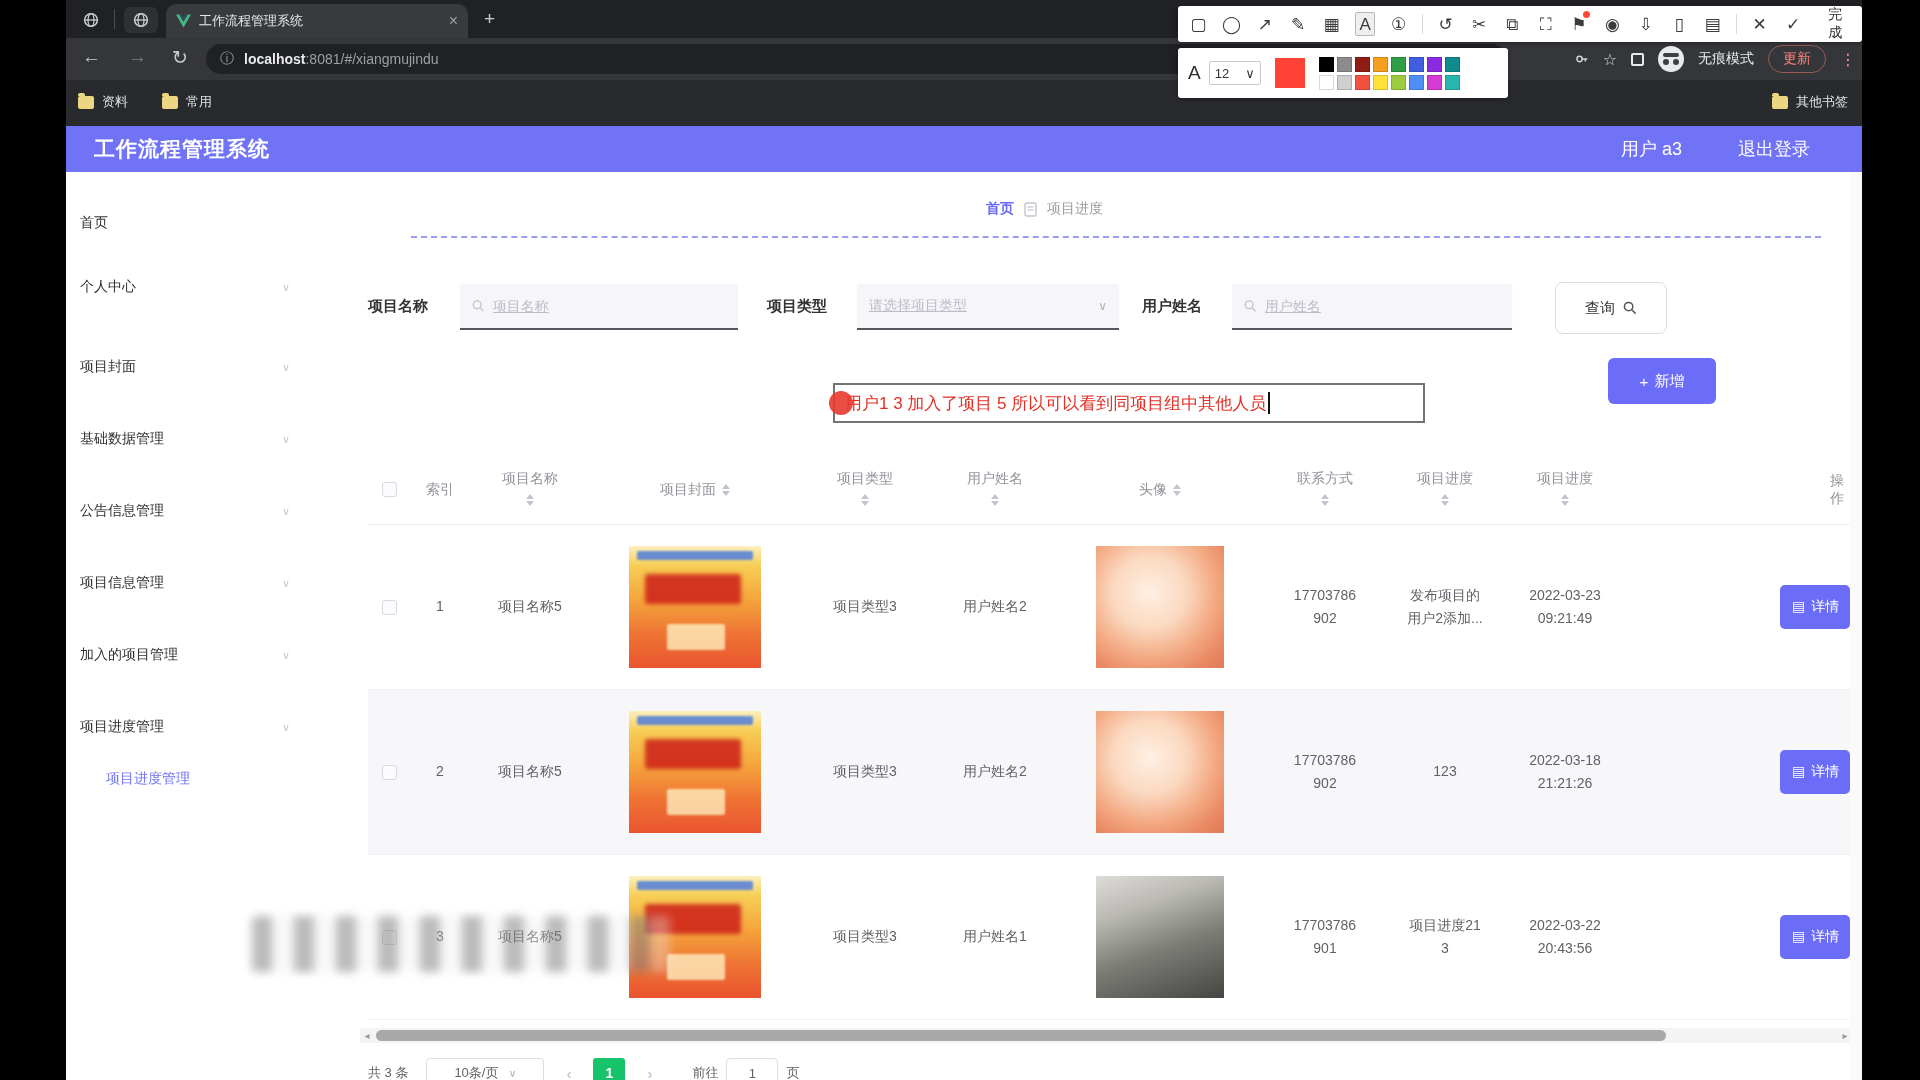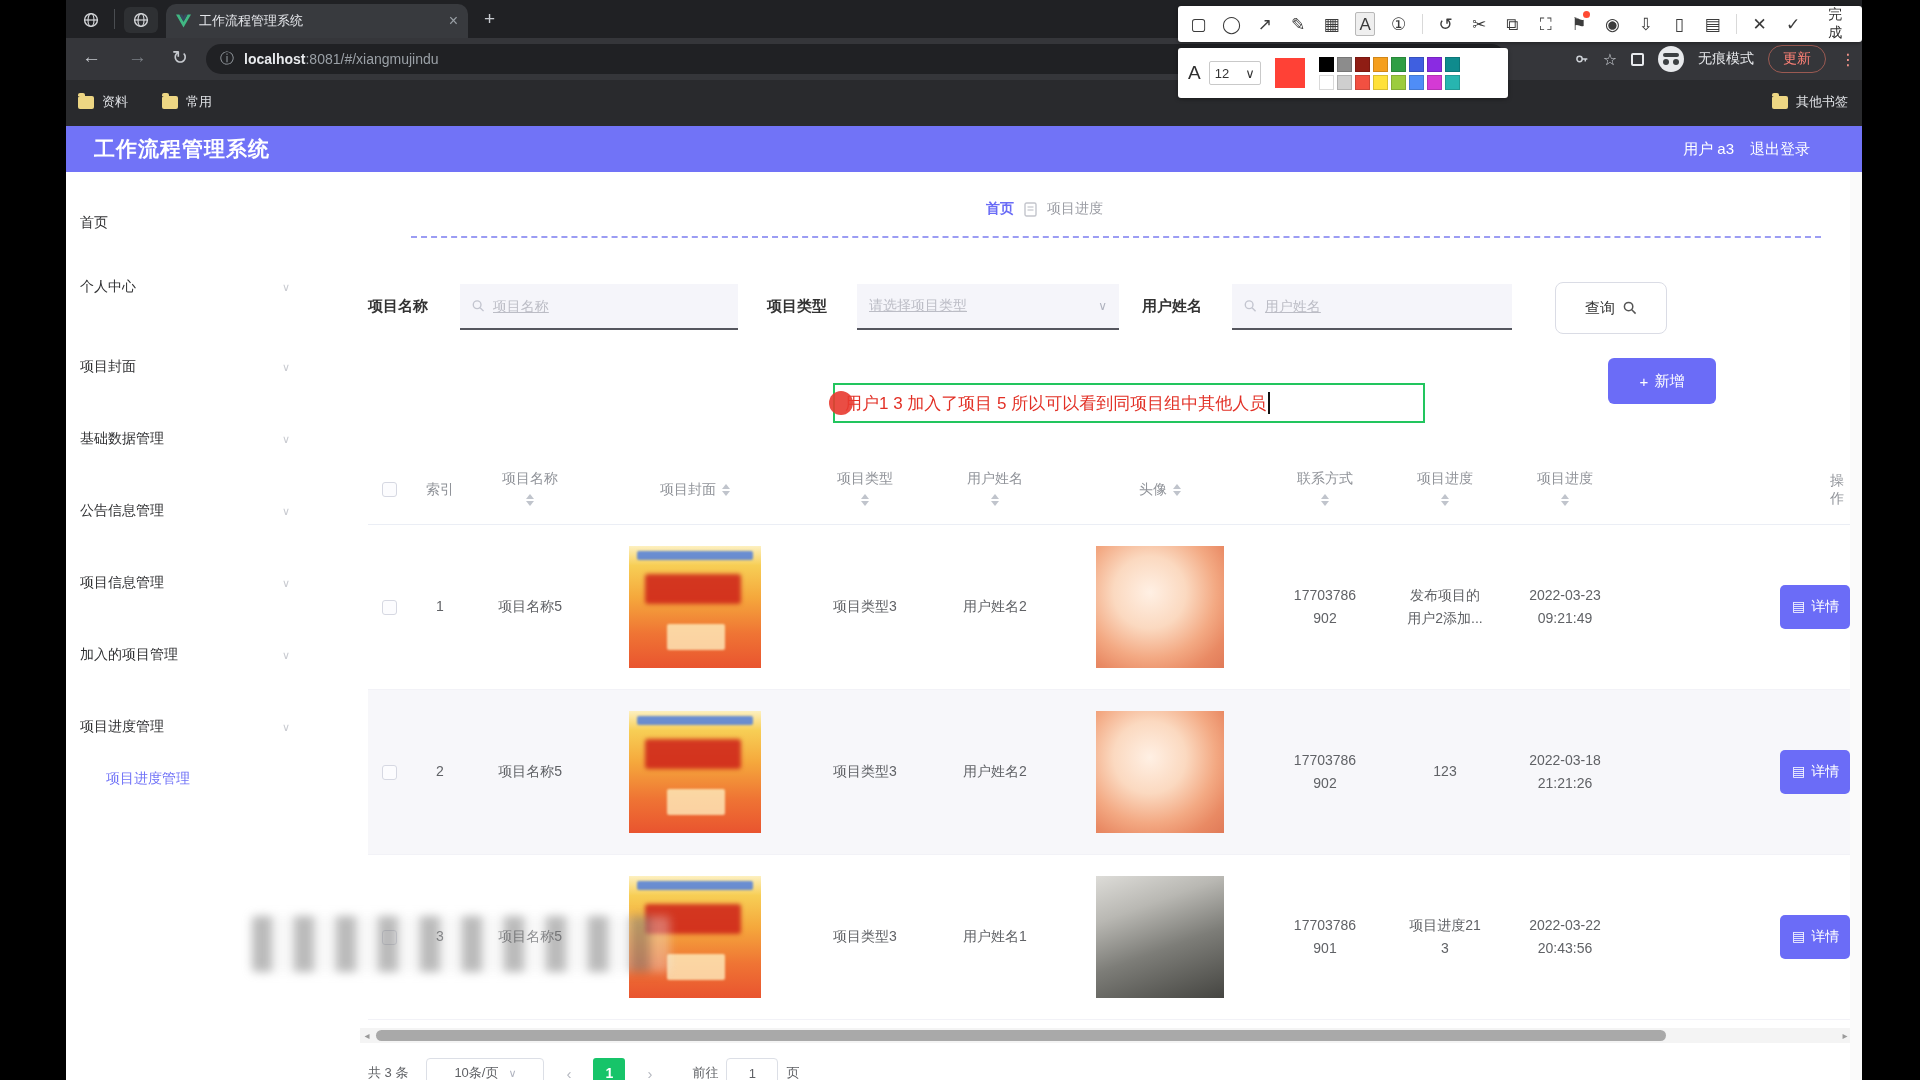--- a/index.html
+++ b/index.html
@@ -71,21 +71,21 @@
   .size-select { width:52px; height:24px; border:1px solid #c9c9c9; border-radius:2px; display:flex;
                  align-items:center; justify-content:space-between; padding:0 5px; font-size:13px; color:#333; }
   .cur-color { width:30px; height:30px; margin-left:6px; background:#ff4136; }
   .palette { display:grid; grid-template-columns:repeat(8,15px); grid-template-rows:repeat(2,15px); gap:3px; margin-left:6px; }
   .swatch { width:15px; height:15px; border:1px solid rgba(0,0,0,.15); }
 
   
   .appheader { position:absolute; left:66px; top:126px; width:1796px; height:46px; background:#7173f7;
                display:flex; align-items:center; z-index:5; }
   .app-title { color:#fff; font-size:21px; font-weight:bold; margin-left:28px; letter-spacing:1px; }
-  .header-right { position:absolute; right:52px; display:flex; gap:16px; color:#fff; font-size:15px; }
+  .header-right { position:absolute; right:52px; display:flex; gap:56px; color:#fff; font-size:18px; }
 
   .appbody { position:absolute; left:66px; top:172px; width:1796px; height:908px; background:#fff; }
   .sidebar { position:absolute; left:0; top:0; width:249px; height:100%; background:#fff; }
   .side-item { position:absolute; left:14px; width:220px; height:30px; color:#303133; font-size:14px;
                display:flex; align-items:center; }
   .side-item .chev { position:absolute; right:10px; color:#c8cad0; font-size:11px; }
   .side-sub { position:absolute; left:40px; width:190px; color:#7173f7; font-size:14px; }
 
   .main { position:absolute; left:249px; top:0; width:1547px; height:908px; background:#fff; }
 
@@ -106,21 +106,21 @@
               display:flex; align-items:center; justify-content:space-between; padding:0 12px; font-size:14px; }
   .f-select .car { color:#b0b3bf; font-size:12px; }
   .search-btn { position:absolute; left:1240px; top:0; width:112px; height:52px; background:#fff;
                 border:1px solid #dadce5; border-radius:8px; display:flex; align-items:center; justify-content:center;
                 gap:8px; font-size:15px; color:#333; }
   .mag { width:14px; height:14px; }
 
   .add-btn { position:absolute; left:1293px; top:186px; width:108px; height:46px; background:#6b6cf7;
              border-radius:6px; color:#fff; font-size:15px; display:flex; align-items:center; justify-content:center; gap:6px; }
 
-  .note { position:absolute; left:518px; top:211px; width:592px; height:40px; border:2px solid #22c55e;
+  .note { position:absolute; left:518px; top:211px; width:592px; height:40px; border:2px solid #737373;
           background:#fff; display:flex; align-items:center; padding:0 10px; z-index:8; }
   .note-text { color:#e23026; font-size:17px; white-space:nowrap; }
   .note-circle { position:absolute; left:-6px; top:6px; width:24px; height:24px; background:#e83a30; border-radius:50%; opacity:.9; }
   .note-cursor { display:inline-block; width:2px; height:22px; background:#111; margin-left:2px; vertical-align:middle; }
 
   
   .table { position:absolute; left:53px; top:283px; width:1482px; overflow:hidden; }
   .trow { display:grid; grid-template-columns:42px 60px 120px 210px 130px 130px 200px 130px 110px 130px 220px;
           align-items:center; }
   .thead { height:70px; color:#909399; font-size:14px; border-bottom:1px solid #ebeef5; }
@@ -128,21 +128,21 @@
   .th.inline { flex-direction:row; gap:6px; }
   .sorters { display:flex; flex-direction:column; gap:2px; }
   .s-up { width:0; height:0; border:4px solid transparent; border-bottom:5px solid #c0c4cc; }
   .s-dn { width:0; height:0; border:4px solid transparent; border-top:5px solid #c0c4cc; }
   .th-action { align-items:flex-end; padding-left:200px; flex-direction:row; }
   .tbody-row { height:165px; border-bottom:1px solid #f2f2f7; }
   .tbody-row.stripe { background:#f7f7fa; }
   .td { font-size:14px; color:#606266; text-align:center; line-height:1.65; display:flex;
         align-items:center; justify-content:center; }
   .td .wrap { word-break:break-all; }
-  .w-name { width:64px;text-align:right; } .w-type { width:64px; } .w-user { width:64px; }
+  .w-name { width:64px; } .w-type { width:64px; } .w-user { width:64px; }
   .w-contact { width:66px; } .w-prog { width:78px; } .w-time { width:74px; }
   .cb { width:15px; height:15px; border:1px solid #d6d8e2; border-radius:3px; background:#fcfcfe; }
   .cover { width:132px; height:122px; position:relative; overflow:hidden;
            background:linear-gradient(180deg,#fdf0c0 0%,#f7ce55 16%,#f5a83c 42%,#ef7434 72%,#e9542f 100%); }
   .cover::before { content:""; position:absolute; left:8px; top:5px; right:8px; height:9px;
                    background:rgba(70,120,225,.8); filter:blur(1px); border-radius:2px; }
   .cover::after { content:""; position:absolute; left:16px; top:28px; width:96px; height:30px;
                   background:rgba(205,30,25,.85); filter:blur(2px); border-radius:3px; }
   .cover .sub { position:absolute; left:38px; bottom:18px; width:58px; height:26px;
                 background:rgba(255,245,200,.75); filter:blur(1px); border-radius:2px; }

